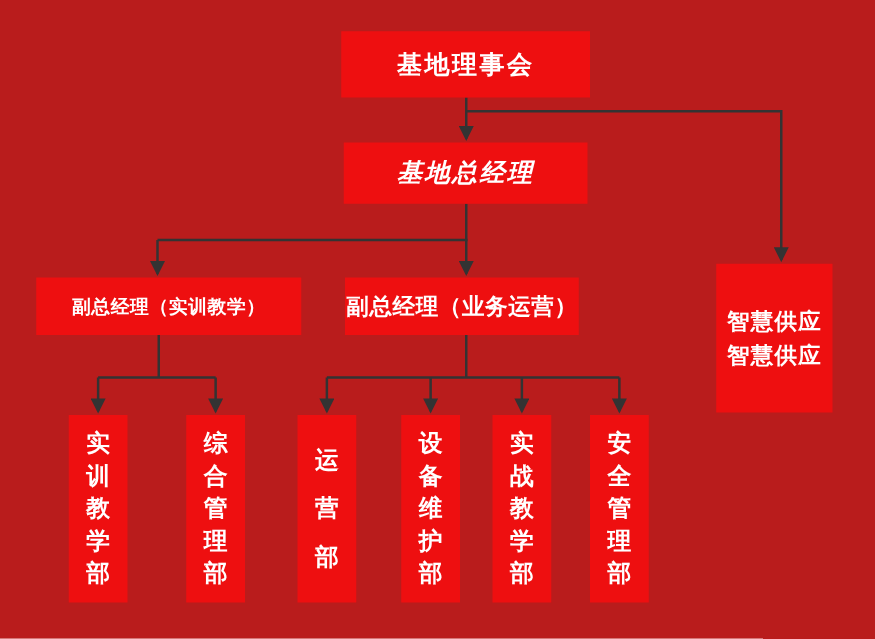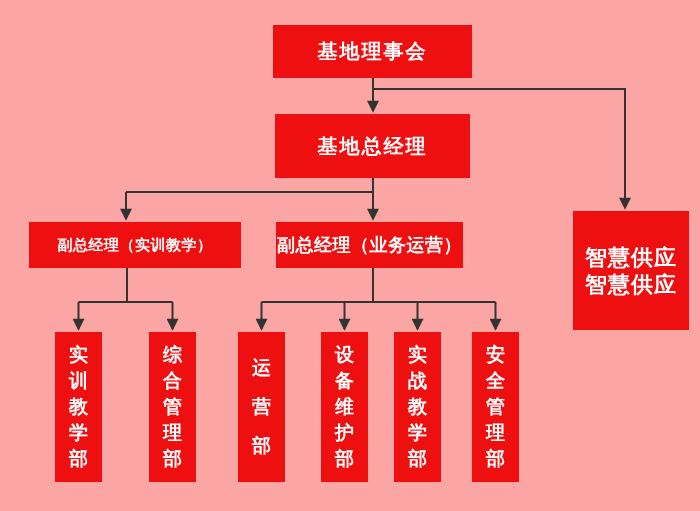--- a/index.html
+++ b/index.html
@@ -1,41 +1,41 @@
 <!DOCTYPE html>
 <html><head>
 <meta charset="utf-8">
 <style>
   html,body{margin:0;padding:0;background:#ffffff;}
   .stage{
     position:relative;
     width:700px;height:511px;
-    background:#fca5a5;
+    background:#b91c1c;
     font-family:"Liberation Sans","DejaVu Sans",sans-serif;
     overflow:hidden;
   }
   .edges{position:absolute;left:0;top:0;width:700px;height:511px;}
   .node{
     position:absolute;
     background:#ee0f10;
     color:#ffffff;
     font-weight:bold;
     display:flex;
     align-items:center;
     justify-content:center;
     text-align:center;
     box-sizing:border-box;
   }
   
   .n-root{left:273px;top:25px;width:199px;height:53px;font-size:20px;letter-spacing:2px;}
-  .n-gm{left:275px;top:114px;width:195px;height:64px;font-size:20px;letter-spacing:2px;}
+  .n-gm{left:275px;top:114px;width:195px;height:49px;font-size:20px;letter-spacing:2px;font-style:italic;}
   .n-dt{left:29px;top:222px;width:212px;height:46px;font-size:15px;letter-spacing:0.5px;}
   .n-do{left:276px;top:222px;width:187px;height:46px;font-size:18px;letter-spacing:0.5px;}
   
-  .n-rc{left:573px;top:211px;width:116px;height:119px;font-size:22px;line-height:27px;flex-direction:column;letter-spacing:1px;}
+  .n-rc{left:573px;top:211px;width:93px;height:119px;font-size:18px;line-height:27px;flex-direction:column;letter-spacing:1px;}
   
   .dept{
     top:332px;width:47px;height:150px;
     flex-direction:column;
     justify-content:space-evenly;
     padding:10px 0;
     font-size:19px;
   }
   .n-d1{left:55px;}
   .n-d2{left:149px;}

